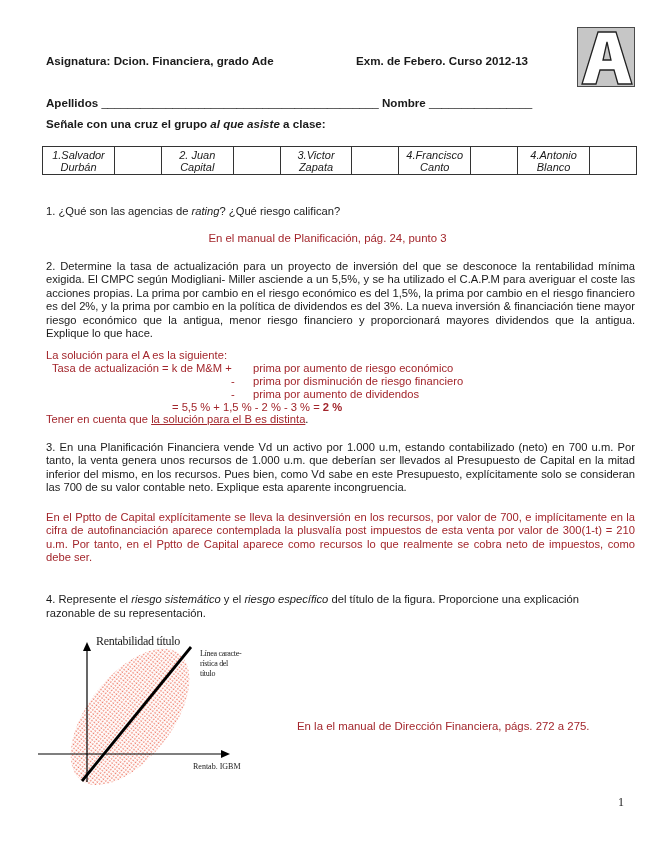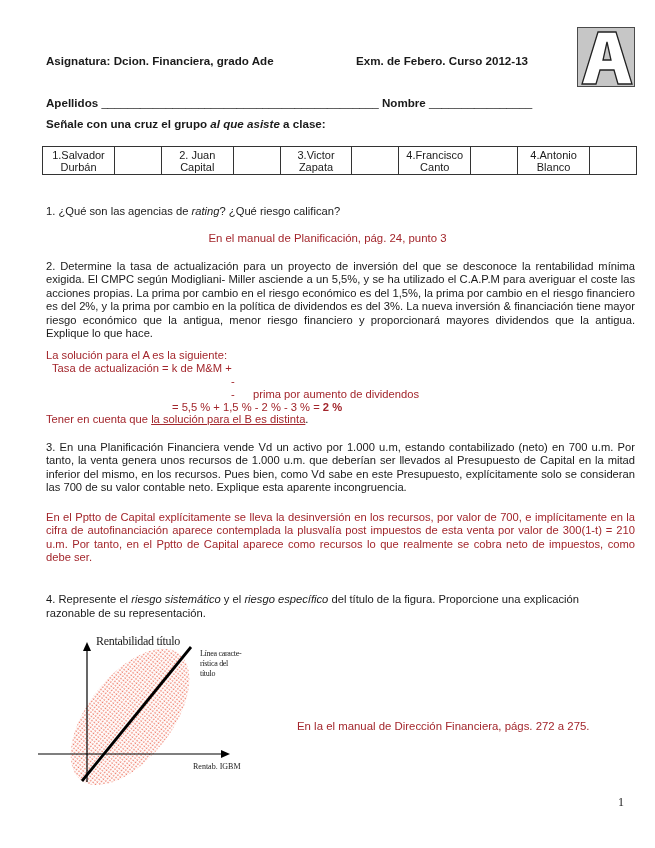--- a/index.html
+++ b/index.html
@@ -5,21 +5,21 @@
   * { box-sizing: border-box; margin: 0; padding: 0; }
   html, body { width: 655px; height: 848px; background: #ffffff; overflow: hidden; }
   body { position: relative; font-family: "Liberation Sans", sans-serif; color: #1a1a1a; font-size: 11.2px; }
   .abs { position: absolute; }
   .bold { font-weight: bold; }
   .red { color: #a3262c; }
   .just { text-align: justify; text-align-last: left; line-height: 13.4px; }
   .header-line { font-size: 11.6px; font-weight: bold; }
   .grade-box { left: 577px; top: 27px; width: 58px; height: 60px; background: #c6c6c6; border: 1px solid #4a4a4a; }
   .group-table { left: 42px; top: 146px; width: 595px; border-collapse: collapse; font-size: 11px; }
-  .group-table td { border: 1px solid #333; height: 28px; text-align: center; vertical-align: middle; line-height: 12px; padding: 0 6px; }
+  .group-table td { border: 1px solid #333; height: 28px; text-align: center; vertical-align: middle; line-height: 12px; padding: 0 6px; font-style: italic; }
   .group-table td.name { width: 72px; }
   .group-table td.box { width: 47px; }
   .underline { text-decoration: underline; }
   .it { font-style: italic; margin-top: 29px; }
   .serif { font-family: "Liberation Serif", serif; }
 </style>
 </head>
 <body>
 
 <div class="abs header-line" style="left:46px; top:54px;">Asignatura: Dcion. Financiera, grado Ade</div>
@@ -62,21 +62,23 @@
 <div class="abs" style="left:46px; top:205px; white-space:nowrap;">
   <span class="serif" style="font-family:'Liberation Sans',sans-serif;">1. ¿Qué son las agencias de </span><span class="it">rating</span><span>? ¿Qué riesgo califican?</span>
 </div>
 <div class="abs red" style="left:0; width:655px; top:232px; text-align:center; font-size:11.4px;">En el manual de Planificación, pág. 24, punto 3</div>
 
 <div class="abs just" style="left:46px; top:260px; width:589px;">2. Determine la tasa de actualización para un proyecto de inversión del que se desconoce la rentabilidad mínima exigida. El CMPC según Modigliani- Miller asciende a un 5,5%, y se ha utilizado el C.A.P.M para averiguar el coste las acciones propias. La prima por cambio en el riesgo económico es del 1,5%, la prima por cambio en el riesgo financiero es del 2%, y la prima por cambio en la política de dividendos es del 3%. La nueva inversión &amp; financiación tiene mayor riesgo económico que la antigua, menor riesgo financiero y proporcionará mayores dividendos que la antigua. Explique lo que hace.</div>
 
 <div class="abs red" style="left:0; top:0; width:655px; height:848px; pointer-events:none;">
   <div class="abs" style="left:46px; top:349px;">La solución para el A es la siguiente:</div>
   <div class="abs" style="left:52px; top:362px; white-space:nowrap;">Tasa de actualización = k de M&amp;M +</div>
+  <div class="abs" style="left:253px; top:362px; white-space:nowrap;">prima por aumento de riesgo económico</div>
   <div class="abs" style="left:231px; top:375px;">-</div>
+  <div class="abs" style="left:253px; top:375px; white-space:nowrap;">prima por disminución de riesgo financiero</div>
   <div class="abs" style="left:231px; top:388px;">-</div>
   <div class="abs" style="left:253px; top:388px; white-space:nowrap;">prima por aumento de dividendos</div>
   <div class="abs" style="left:172px; top:401px; white-space:nowrap;">
     <span>=  5,5 % + 1,5 %  - 2 % - 3 % = </span><span class="bold">2 %</span>
   </div>
   <div class="abs" style="left:46px; top:413px; white-space:nowrap;">
     <span>Tener en cuenta que </span><span class="underline">la solución para el B es distinta</span><span style="color:#1a1a1a;">.</span>
   </div>
 </div>
 

